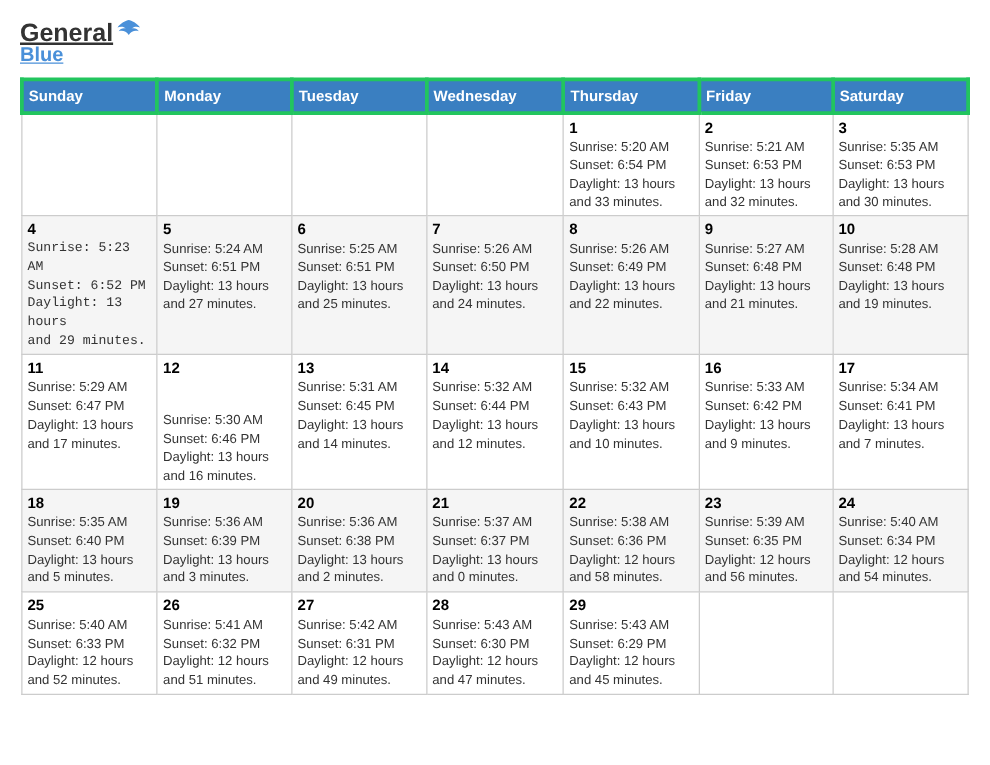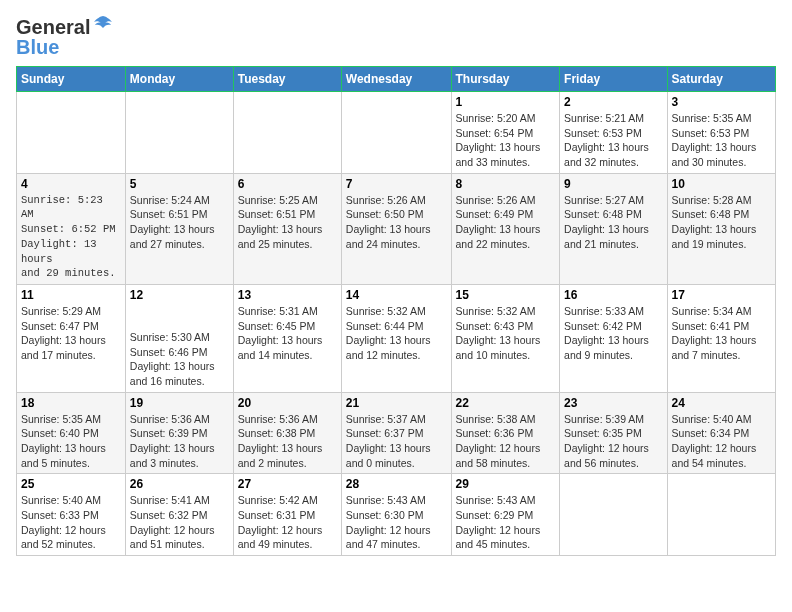--- a/index.html
+++ b/index.html
@@ -18,20 +18,21 @@
     .logo-area {
       display: flex;
       align-items: center;
       margin-right: auto;
     }
     .logo-text {
       font-size: 22px;
       font-weight: bold;
       color: #333;
       line-height: 1.1;
+      text-decoration: underline;
     }
     .title-area {
       text-align: right;
     }
     .main-title {
       font-size: 32px;
       font-weight: bold;
       color: #333;
     }
     .subtitle {
@@ -43,21 +44,21 @@
       width: 100%;
       border-collapse: collapse;
       font-size: 11px;
     }
     .calendar thead th {
       background-color: #3a7fc1;
       color: #fff;
       padding: 5px 4px;
       text-align: left;
       font-size: 12px;
-      border: 1px solid #22c55e;
+      border: 3px solid #22c55e;
     }
     .calendar td {
       border: 1px solid #ccc;
       vertical-align: top;
       padding: 3px 4px;
       width: 113px;
       min-height: 80px;
       background: #fff;
     }
     .calendar tr:nth-child(even) td {
@@ -86,21 +87,21 @@
 
 <div class="header-section">
   <div class="logo-area">
     <div style="display:flex;flex-direction:column;align-items:flex-start;">
       <div style="display:flex;align-items:center;">
         <span class="logo-text" style="font-size:20px;">General</span>
         <svg width="22" height="22" viewBox="0 0 22 22" style="margin-left:2px;margin-top:-4px;">
           <path d="M11 2 C13 2 18 5 20 8 C18 7 15 7 13 9 C15 8 18 9 19 11 C16 10 13 11 11 14 C9 11 6 10 3 11 C4 9 7 8 9 9 C7 7 4 7 2 8 C4 5 9 2 11 2 Z" fill="#4a90d9"></path>
         </svg>
       </div>
-      <span class="logo-text" style="color:#4a90d9;font-size:20px;margin-top:-2px;">Blue</span>
+      <span class="logo-text" style="color:#4a90d9;font-size:16px;margin-top:-2px;">Blue</span>
     </div>
   </div>
   <div class="title-area">
     <div class="main-title"></div>
     <div class="subtitle"></div>
   </div>
 </div>
 
 <table class="calendar">
   <thead>

